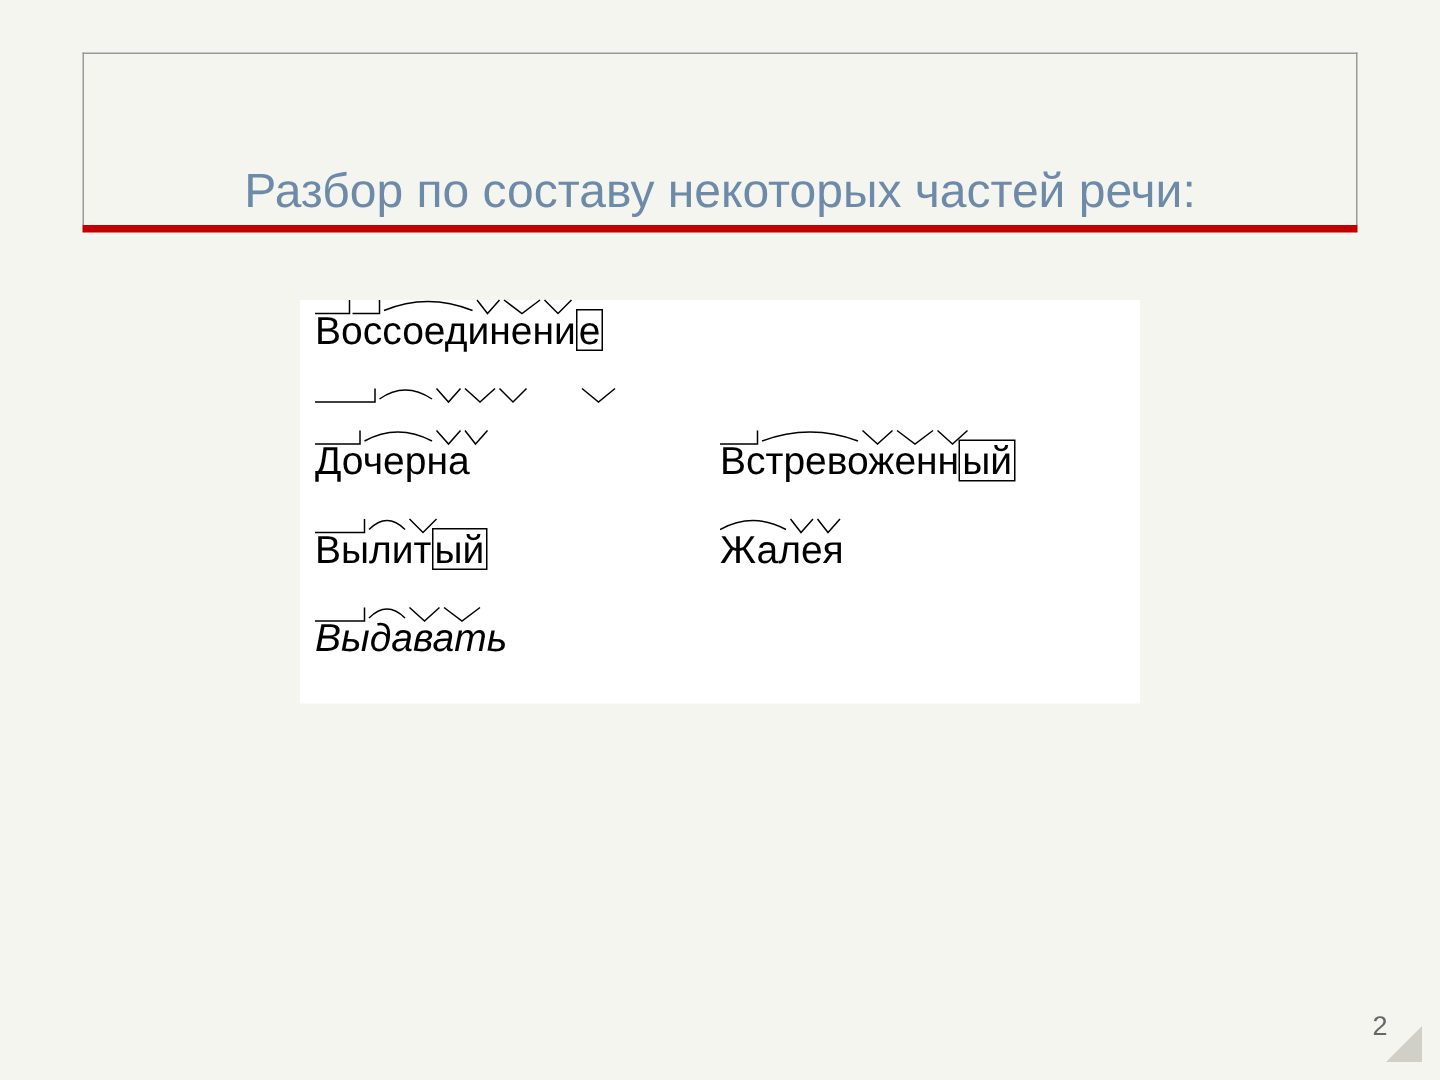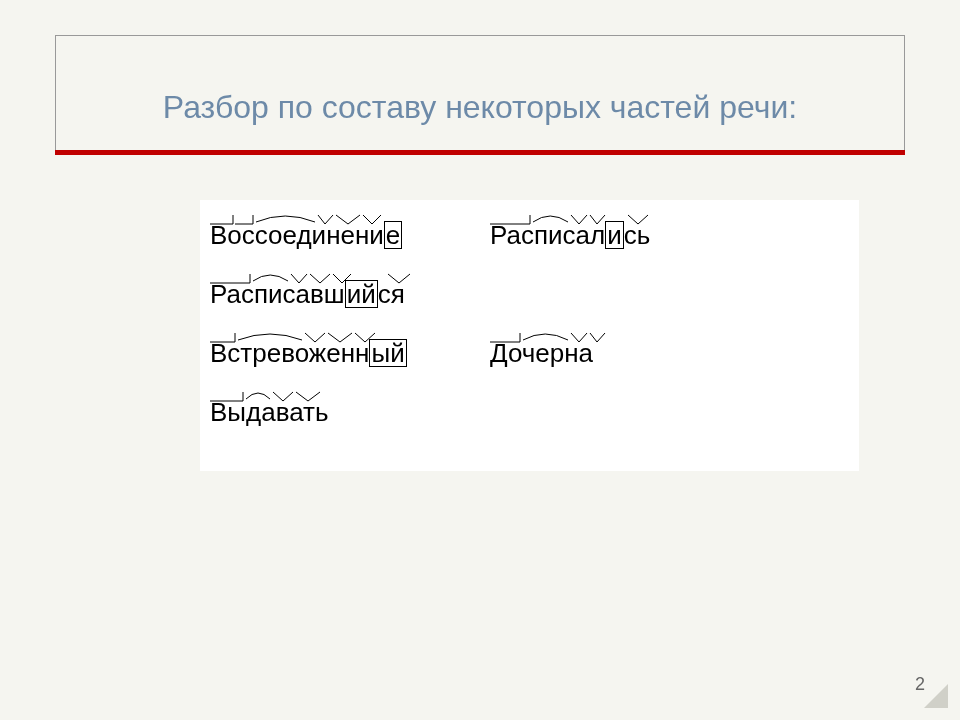--- a/index.html
+++ b/index.html
@@ -27,43 +27,43 @@
   box-sizing: border-box;
 }
 .title-frame {
   border-left: 1px solid #999;
   border-right: 1px solid #999;
   border-top: 1px solid #999;
   height: 115px;
   display: flex;
   align-items: flex-end;
   justify-content: center;
-  padding-bottom: 24px;
+  padding-bottom: 4px;
   box-sizing: border-box;
 }
 .title-text {
   font-size: 32px;
   color: #6d8aa8;
   font-family: Arial, sans-serif;
 }
 .red-rule {
   position: absolute;
   left: 55px;
   top: 150px;
   width: 850px;
   height: 5px;
   background: #c00000;
 }
 .content-area {
   position: absolute;
   left: 200px;
   top: 200px;
-  width: 659px;
+  width: 560px;
   background: #ffffff;
-  padding: 20px 10px;
+  padding: 5px 10px;
   box-sizing: border-box;
 }
 .row {
   display: flex;
   margin-bottom: 28px;
 }
 .cell {
   width: 280px;
   font-family: Arial, sans-serif;
   font-size: 26px;
@@ -122,70 +122,77 @@
         <svg class="morph-svg" width="210" height="14">
           <path d="M0,12 L23,12 L23,3" stroke="#000" fill="none" stroke-width="1"></path>
           <path d="M25,12 L43,12 L43,3" stroke="#000" fill="none" stroke-width="1"></path>
           <path d="M46,10 Q75,-2 105,10" stroke="#000" fill="none" stroke-width="1"></path>
           <path d="M108,3 L115,12 L123,3" stroke="#000" fill="none" stroke-width="1"></path>
           <path d="M126,3 L138,12 L150,3" stroke="#000" fill="none" stroke-width="1"></path>
           <path d="M153,3 L162,12 L171,3" stroke="#000" fill="none" stroke-width="1"></path>
         </svg>
         <span class="word">Воссоединени<span class="ending-box">е</span></span>
       </div>
-      <div class="cell">
-        <svg class="morph-svg" width="180" height="14">
-          <path d="M0,12 L40,12 L40,3" stroke="#000" fill="none" stroke-width="1"></path>
-          <path d="M43,10 Q60,-2 78,10" stroke="#000" fill="none" stroke-width="1"></path>
-          <path d="M81,3 L89,12 L97,3" stroke="#000" fill="none" stroke-width="1"></path>
-          <path d="M100,3 L107,12 L115,3" stroke="#000" fill="none" stroke-width="1"></path>
-          <path d="M138,3 L148,12 L158,3" stroke="#000" fill="none" stroke-width="1"></path>
-        </svg>
-        <span class="word">Расписал<span class="ending-box">и</span>сь</span>
-      </div>
     </div>
 
     <div class="row">
       <div class="cell">
         <svg class="morph-svg" width="220" height="14">
           <path d="M0,12 L40,12 L40,3" stroke="#000" fill="none" stroke-width="1"></path>
           <path d="M43,10 Q60,-2 78,10" stroke="#000" fill="none" stroke-width="1"></path>
           <path d="M81,3 L89,12 L97,3" stroke="#000" fill="none" stroke-width="1"></path>
           <path d="M100,3 L110,12 L120,3" stroke="#000" fill="none" stroke-width="1"></path>
           <path d="M123,3 L132,12 L141,3" stroke="#000" fill="none" stroke-width="1"></path>
           <path d="M178,3 L189,12 L200,3" stroke="#000" fill="none" stroke-width="1"></path>
         </svg>
-        <span class="word">Расписавш<span class="ending-box">ий</span>ся</span>
-      </div>
-    </div>
-
-    <div class="row">
+      </div>
+    </div>
+
+    <div class="row">
+      <div class="cell">
+        <svg class="morph-svg" width="130" height="14">
+          <path d="M0,12 L30,12 L30,3" stroke="#000" fill="none" stroke-width="1"></path>
+          <path d="M33,10 Q55,-2 78,10" stroke="#000" fill="none" stroke-width="1"></path>
+          <path d="M81,3 L89,12 L97,3" stroke="#000" fill="none" stroke-width="1"></path>
+          <path d="M100,3 L107,12 L115,3" stroke="#000" fill="none" stroke-width="1"></path>
+        </svg>
+        <span class="word">Дочерна</span>
+      </div>
       <div class="cell">
         <svg class="morph-svg" width="210" height="14">
           <path d="M0,12 L25,12 L25,3" stroke="#000" fill="none" stroke-width="1"></path>
           <path d="M28,10 Q60,-2 92,10" stroke="#000" fill="none" stroke-width="1"></path>
           <path d="M95,3 L105,12 L115,3" stroke="#000" fill="none" stroke-width="1"></path>
           <path d="M118,3 L130,12 L142,3" stroke="#000" fill="none" stroke-width="1"></path>
           <path d="M145,3 L155,12 L165,3" stroke="#000" fill="none" stroke-width="1"></path>
         </svg>
         <span class="word">Встревоженн<span class="ending-box">ый</span></span>
       </div>
+    </div>
+
+    <div class="row">
       <div class="cell">
         <svg class="morph-svg" width="130" height="14">
-          <path d="M0,12 L30,12 L30,3" stroke="#000" fill="none" stroke-width="1"></path>
-          <path d="M33,10 Q55,-2 78,10" stroke="#000" fill="none" stroke-width="1"></path>
-          <path d="M81,3 L89,12 L97,3" stroke="#000" fill="none" stroke-width="1"></path>
-          <path d="M100,3 L107,12 L115,3" stroke="#000" fill="none" stroke-width="1"></path>
-        </svg>
-        <span class="word">Дочерна</span>
-      </div>
-    </div>
-
-
-    <div class="row" style="margin-bottom:23px;">
+          <path d="M0,12 L33,12 L33,3" stroke="#000" fill="none" stroke-width="1"></path>
+          <path d="M36,10 Q48,-2 60,10" stroke="#000" fill="none" stroke-width="1"></path>
+          <path d="M63,3 L72,12 L81,3" stroke="#000" fill="none" stroke-width="1"></path>
+        </svg>
+        <span class="word">Вылит<span class="ending-box">ый</span></span>
+      </div>
+      <div class="cell">
+        <svg class="morph-svg" width="100" height="14">
+          <path d="M0,10 Q22,-2 44,10" stroke="#000" fill="none" stroke-width="1"></path>
+          <path d="M47,3 L54,12 L62,3" stroke="#000" fill="none" stroke-width="1"></path>
+          <path d="M65,3 L72,12 L80,3" stroke="#000" fill="none" stroke-width="1"></path>
+        </svg>
+        <span class="word">Жалея</span>
+      </div>
+    </div>
+
+    <div class="row" style="margin-bottom:23px;font-style:italic;">
       <div class="cell">
         <svg class="morph-svg" width="140" height="14">
           <path d="M0,12 L33,12 L33,3" stroke="#000" fill="none" stroke-width="1"></path>
           <path d="M36,10 Q48,-2 60,10" stroke="#000" fill="none" stroke-width="1"></path>
           <path d="M63,3 L73,12 L83,3" stroke="#000" fill="none" stroke-width="1"></path>
           <path d="M86,3 L98,12 L110,3" stroke="#000" fill="none" stroke-width="1"></path>
         </svg>
         <span class="word">Выдавать</span>
       </div>
     </div>

